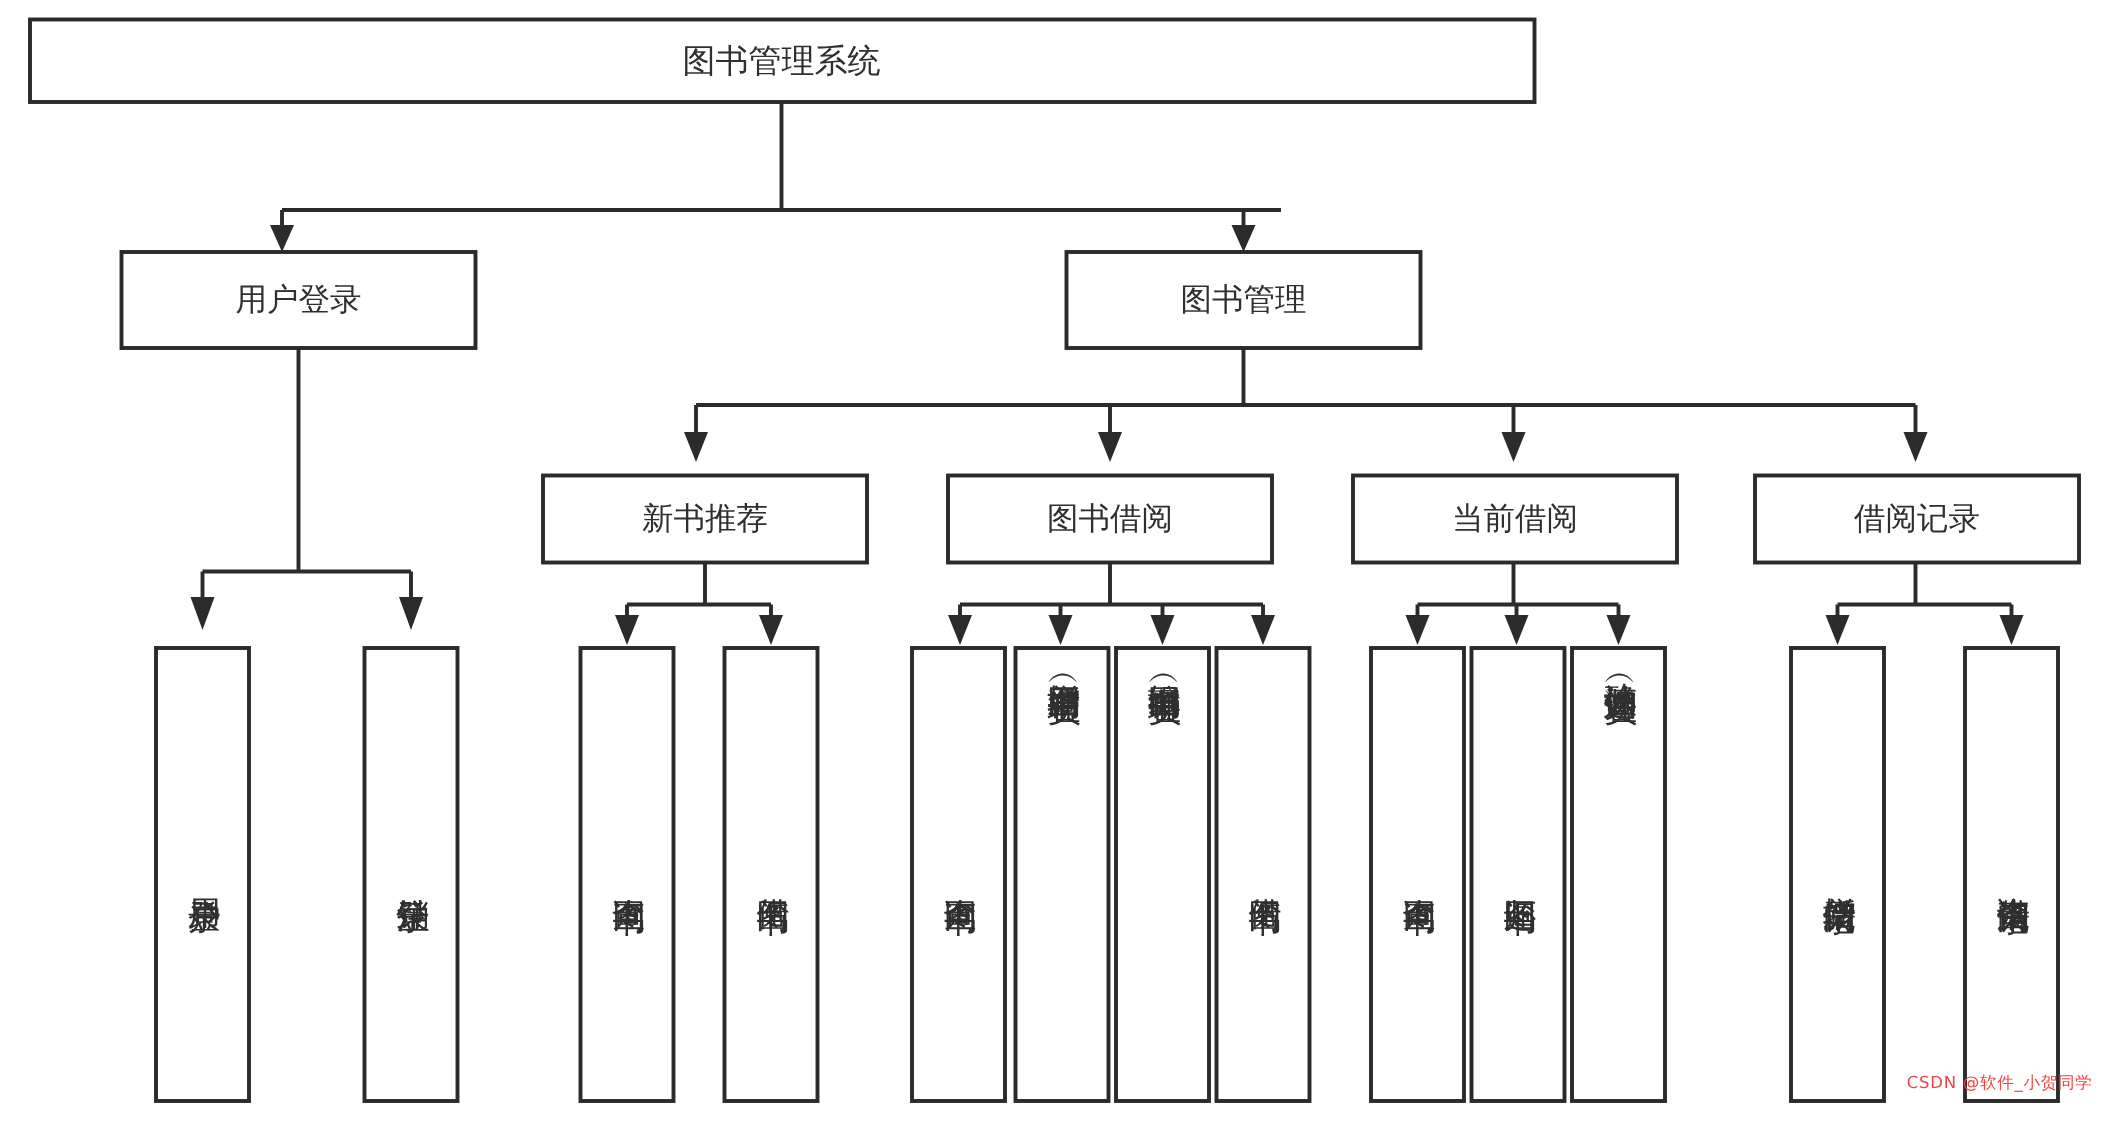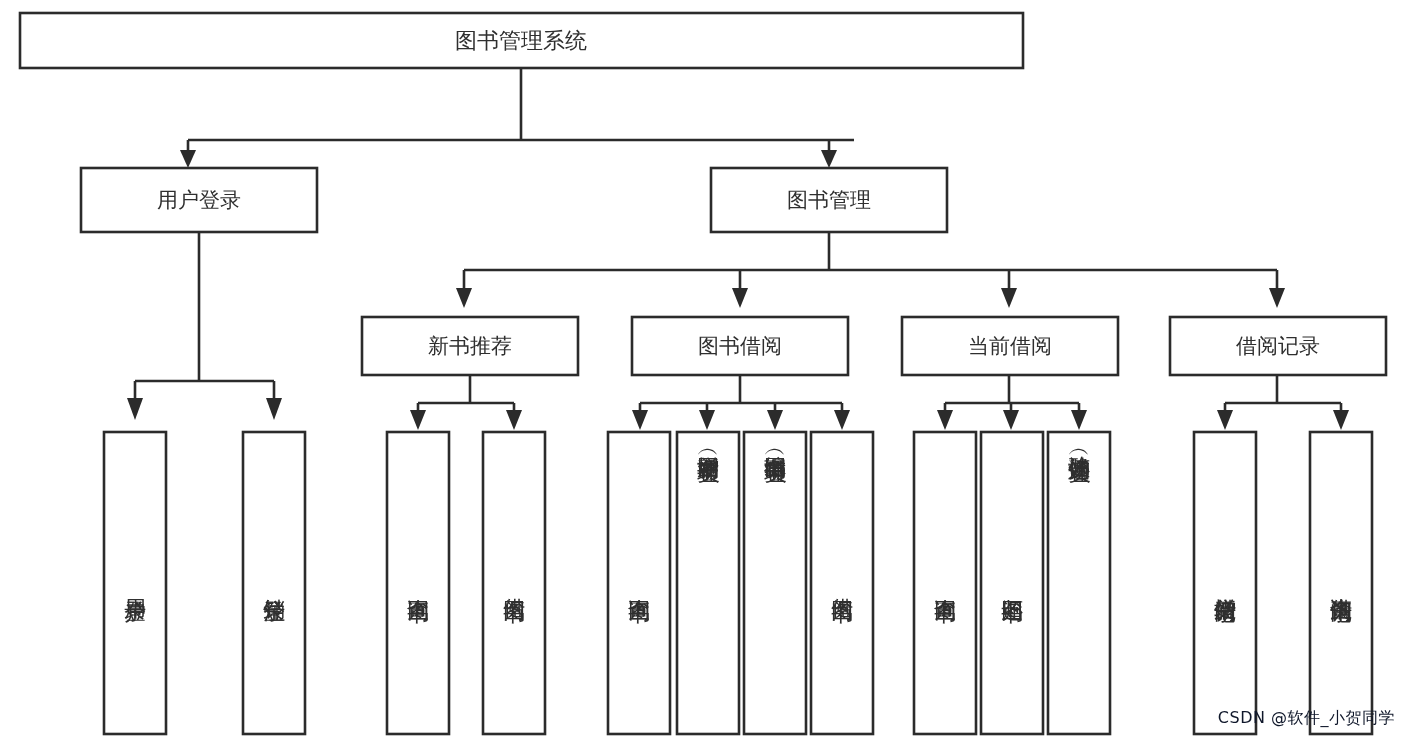--- a/index.html
+++ b/index.html
@@ -68,22 +68,22 @@
     align-items: center;
     justify-content: flex-start;
     white-space: nowrap;
     pointer-events: none;
   }
   .watermark {
     position: absolute;
     right: 10px;
     bottom: 6px;
     font-family: "DejaVu Sans", "Liberation Sans", sans-serif;
-    font-size: 16px;
-    color: #0f172a;
+    font-size: 11px;
+    color: #ef4444;
     letter-spacing: 0.5px;
     white-space: nowrap;
   }
 </style>
 </head>
 <body>
 
 <div id="diagram-root">
 
   <svg class="diagram-canvas" viewBox="0 0 1405 747">

